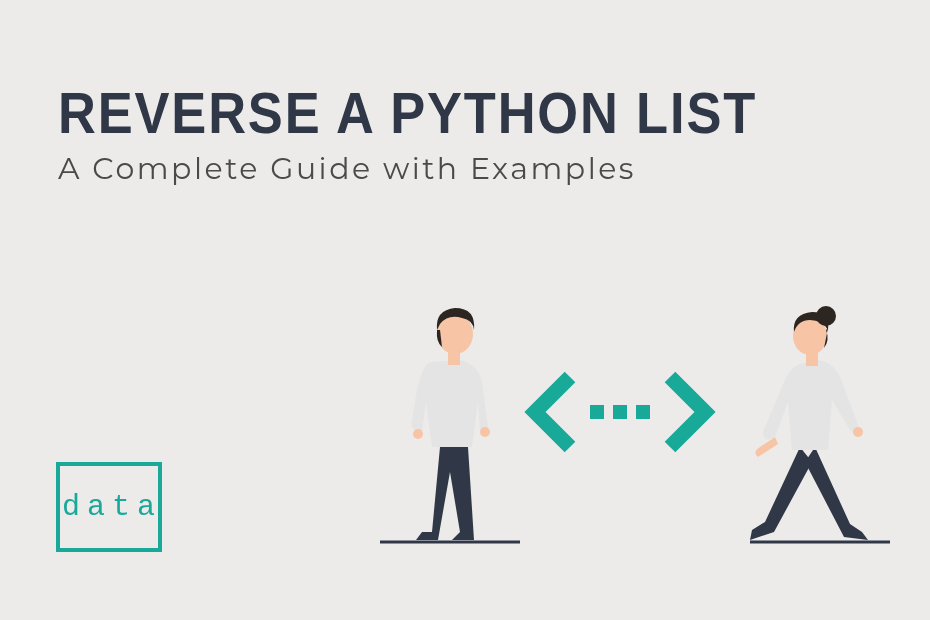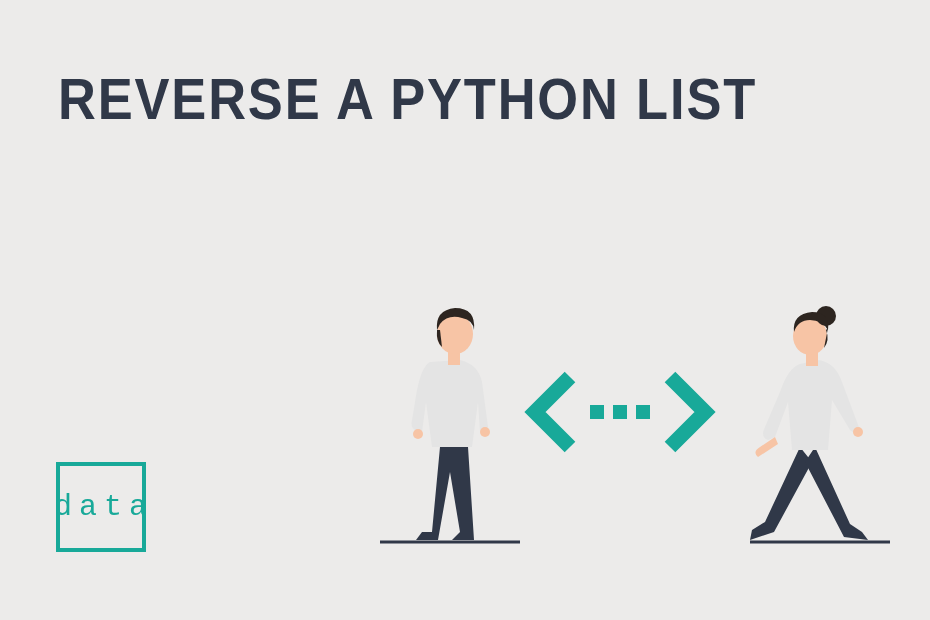--- a/index.html
+++ b/index.html
@@ -7,21 +7,21 @@
     width: 930px;
     height: 620px;
     background: #ecebea;
     font-family: 'Montserrat', 'Helvetica Neue', Arial, sans-serif;
     position: relative;
     overflow: hidden;
   }
   .title-block {
     position: absolute;
     left: 58px;
-    top: 71px;
+    top: 85px;
   }
   .main-title {
     font-family: 'Arial Black', 'Impact', sans-serif;
     font-size: 57px;
     font-weight: 900;
     color: #303848;
     letter-spacing: 2px;
     text-transform: uppercase;
     transform: scaleX(0.92);
     transform-origin: left;
@@ -32,21 +32,21 @@
     font-size: 30px;
     font-weight: 400;
     color: #4a4a4a;
     letter-spacing: 2.5px;
     margin-top: 8px;
   }
   .logo-box {
     position: absolute;
     left: 56px;
     bottom: 68px;
-    width: 90px;
+    width: 106px;
     height: 90px;
     border: 4px solid #18a999;
     display: flex;
     flex-direction: row;
     justify-content: center;
     align-items: center;
     padding: 4px 0;
   }
   .logo-line {
     font-family: 'Courier New', monospace;
@@ -64,20 +64,21 @@
     bottom: 58px;
     width: 540px;
     height: 290px;
   }
 </style>
 </head>
 <body>
 
 <div class="title-block">
   <h1 class="main-title">REVERSE A PYTHON LIST</h1>
+  <p class="subtitle">A Complete Guide with Examples</p>
 </div>
 
 <div class="logo-box">
   <div class="logo-line">
     <span class="logo-accent">data</span>
   </div>
 </div>
 
 <svg class="illustration" viewBox="0 0 540 290">
 

